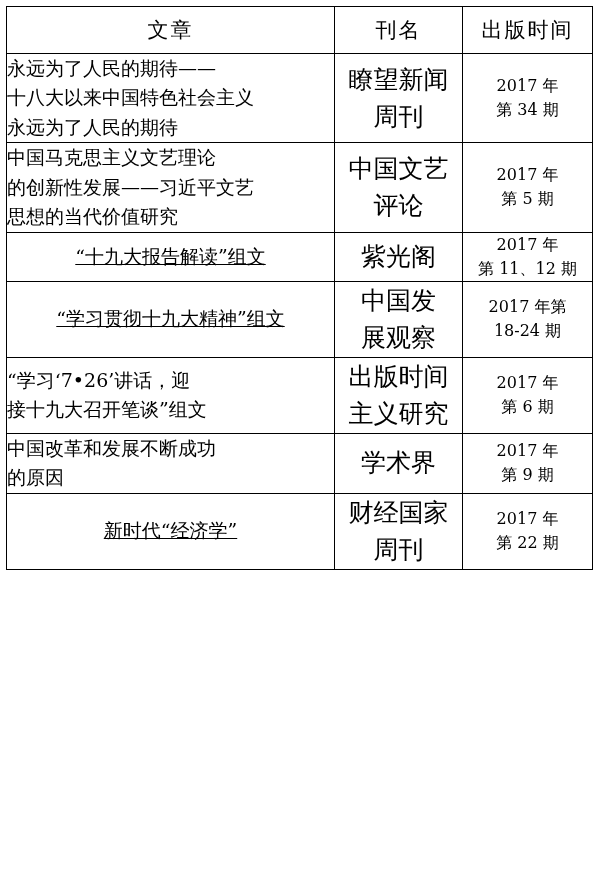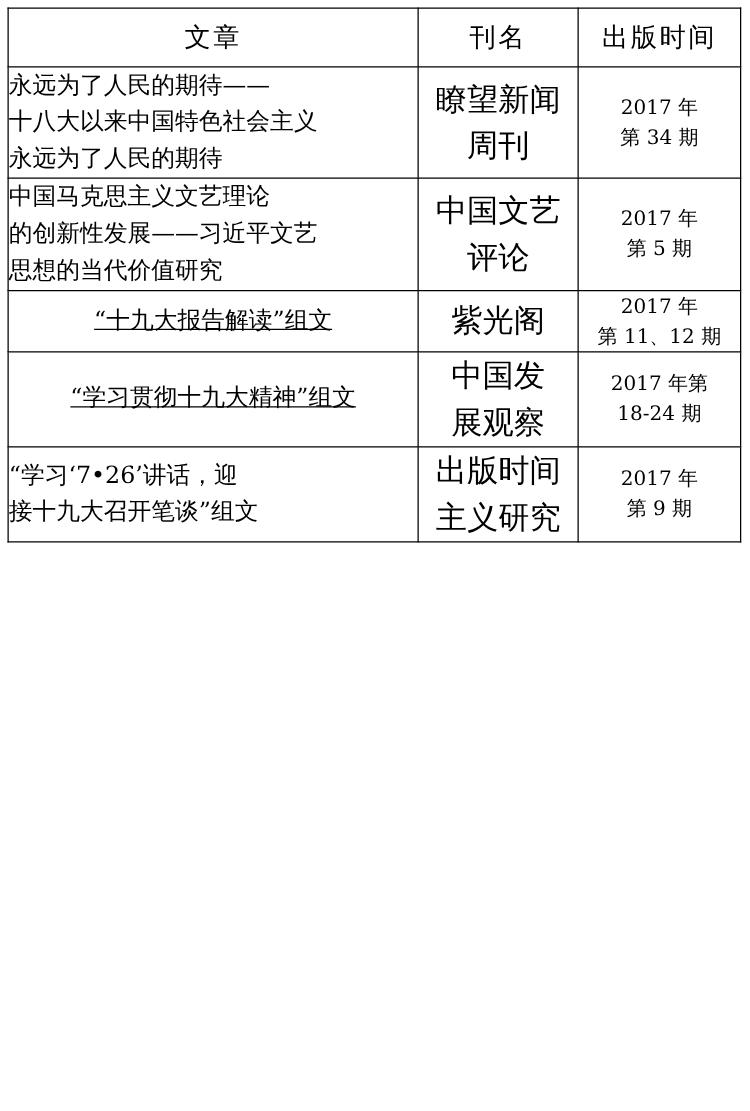--- a/index.html
+++ b/index.html
@@ -148,18 +148,44 @@
         <td class="cell-article">
           <span class="line">“学习‘7•26’讲话，迎</span>
           <span class="line">接十九大召开笔谈”组文</span>
         </td>
         <td class="cell-mid">
           <span class="line">出版时间</span>
           <span class="line">主义研究</span>
         </td>
         <td class="cell-date">
           <span class="line">2017 年</span>
+          <span class="line">第 6 期</span>
+        </td>
+      </tr>
+      <tr>
+        <td class="cell-article">
+          <span class="line">中国改革和发展不断成功</span>
+          <span class="line">的原因</span>
+        </td>
+        <td class="cell-mid">
+          <span class="line">学术界</span>
+        </td>
+        <td class="cell-date">
+          <span class="line">2017 年</span>
           <span class="line">第 9 期</span>
+        </td>
+      </tr>
+      <tr>
+        <td class="cell-article center">
+          <span class="line">新时代“经济学”</span>
+        </td>
+        <td class="cell-mid">
+          <span class="line">财经国家</span>
+          <span class="line">周刊</span>
+        </td>
+        <td class="cell-date">
+          <span class="line">2017 年</span>
+          <span class="line">第 22 期</span>
         </td>
       </tr>
     </tbody>
   </table>
 </div>
 
 </body></html>

